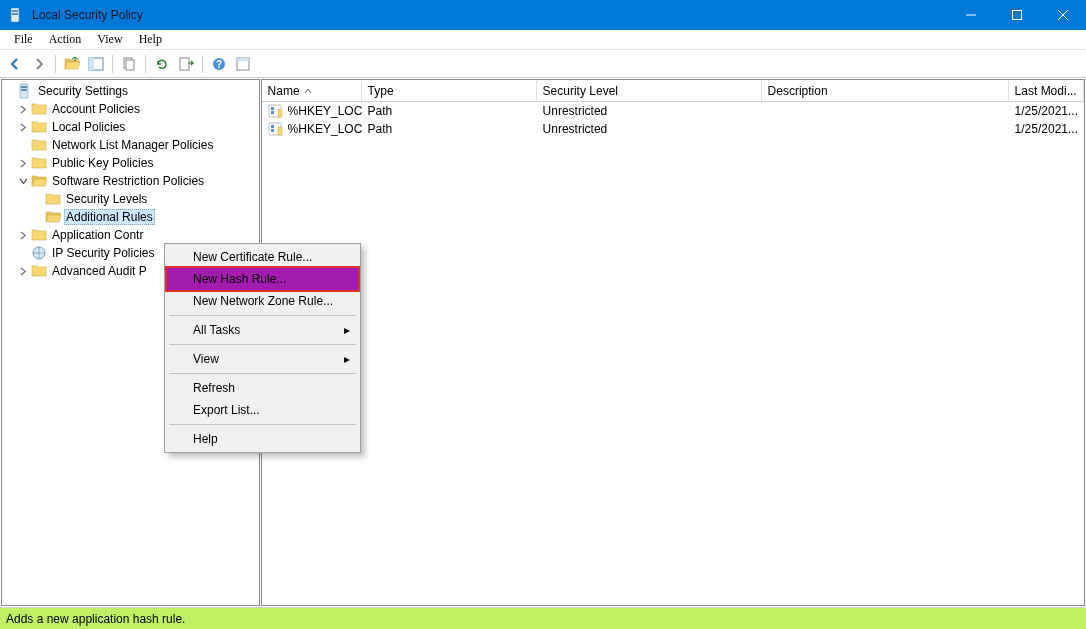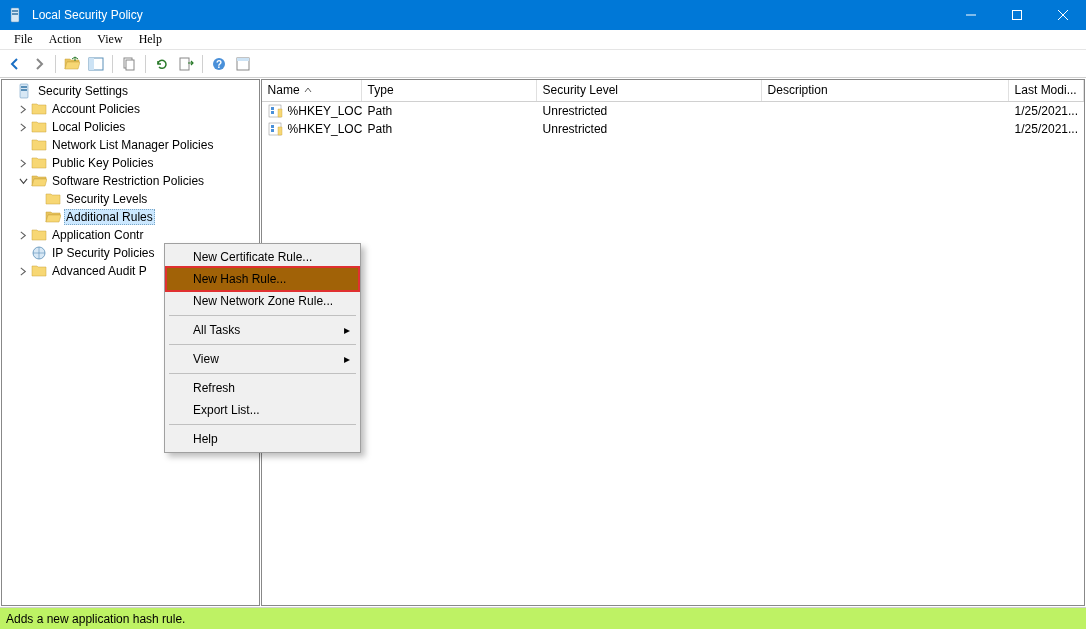--- a/index.html
+++ b/index.html
@@ -1,20 +1,20 @@
 <!DOCTYPE html>
 <html><head>
 <meta charset="utf-8">
 <style>
   * { box-sizing: border-box; font-family: "Segoe UI", Tahoma, sans-serif; }
   html, body { margin: 0; padding: 0; height: 100%; width: 100%; overflow: hidden; }
   body { display: flex; flex-direction: column; width: 1086px; height: 629px; font-size: 12px; background: #fff; }
 
   
-  .titlebar { height: 30px; background: #0078d7; color: #ffffff; display: flex; align-items: center; }
+  .titlebar { height: 30px; background: #0078d7; color: #0f172a; display: flex; align-items: center; }
   .titlebar .app-icon { width: 16px; height: 16px; margin: 0 8px; display: flex; align-items: center; justify-content: center; }
   .titlebar .title { flex: 0 0 auto; font-size: 12px; }
   .titlebar .spacer { flex: 1; }
   .titlebar .win-btn { width: 46px; height: 30px; display: flex; align-items: center; justify-content: center; cursor: default; }
 
   
   .menubar { height: 20px; background: #fff; display: flex; align-items: center; padding: 0 6px; border-bottom: 1px solid #e5e5e5; }
   .menubar .menu-item { padding: 16px 8px; cursor: default; font-family: Liberation Serif, serif; }
 
   
@@ -24,41 +24,41 @@
 
   
   .main { flex: 1; display: flex; min-height: 0; }
   .tree-pane { width: 278px; border: 1px solid #888; margin: 1px; display: flex; flex-direction: row; min-height: 0; }
   .tree-body { flex: 1; overflow: hidden; padding: 2px 0; }
   .tree-hscroll { height: 16px; background: #f0f0f0; border-top: 1px solid #ddd; position: relative; }
   .tree-hscroll::after { content: ''; position: absolute; left: 0; top: 0; width: 60%; height: 100%; background: #c0c0c0; }
 
   .list-pane { flex: 1; border: 1px solid #888; margin: 1px 1px 1px 0; display: flex; flex-direction: column; min-height: 0; }
   .list-header { display: flex; border-bottom: 1px solid #d0d0d0; background: #fff; height: 22px; }
-  .list-header .col { padding: 3px 6px; border-right: 1px solid #e0e0e0; font-size: 12px; display: flex; align-items: flex-start; gap: 4px; }
+  .list-header .col { padding: 3px 6px; border-right: 1px solid #e0e0e0; font-size: 12px; display: flex; align-items: center; gap: 4px; }
   .list-body { flex: 1; overflow: hidden; }
   .list-row { display: flex; height: 18px; align-items: center; }
   .list-row .cell { padding: 0 6px; white-space: nowrap; overflow: hidden; text-overflow: ellipsis; font-size: 12px; }
 
   
   .tree ul { list-style: none; margin: 0; padding: 0; }
   .tree li { white-space: nowrap; }
   .tree .row { display: flex; align-items: center; height: 18px; padding-right: 4px; }
   .tree .expander { width: 14px; height: 14px; display: flex; align-items: center; justify-content: center; flex-shrink: 0; cursor: default; }
   .tree .expander svg { width: 9px; height: 9px; }
   .tree .folder { width: 16px; height: 16px; margin: 0 3px 0 1px; flex-shrink: 0; }
   .tree .label { font-size: 12px; padding: 1px 2px; }
   .tree .label.selected { background: #cce8ff; border: 1px dotted #7aa7c7; padding: 0 1px; }
   .tree ul ul .row { padding-left: 14px; }
   .tree ul ul ul .row { padding-left: 28px; }
 
   
   .context-menu { position: absolute; background: #f0f0f0; border: 1px solid #a0a0a0; box-shadow: 4px 4px 6px rgba(0,0,0,0.25); padding: 2px; width: 197px; z-index: 100; }
   .context-menu .cm-item { height: 22px; display: flex; align-items: center; padding: 0 20px 0 26px; font-size: 12px; cursor: default; position: relative; }
-  .context-menu .cm-item.highlighted { outline: 2px solid #e03030; outline-offset: 0; background: #a16207; }
+  .context-menu .cm-item.highlighted { outline: 2px solid #e03030; outline-offset: 0; background: #a21caf; }
   .context-menu .cm-sep { height: 1px; background: #c0c0c0; margin: 3px 2px; }
   .context-menu .cm-arrow { position: absolute; right: 8px; }
 
   
   .statusbar { height: 22px; border-top: 1px solid #d0d0d0; display: flex; align-items: center; padding: 0 6px; font-size: 12px; background: #bef264; }
 
   
   .col-name, .cell-name { width: 100px; }
   .col-type, .cell-type { width: 175px; }
   .col-sec, .cell-sec { width: 225px; }

